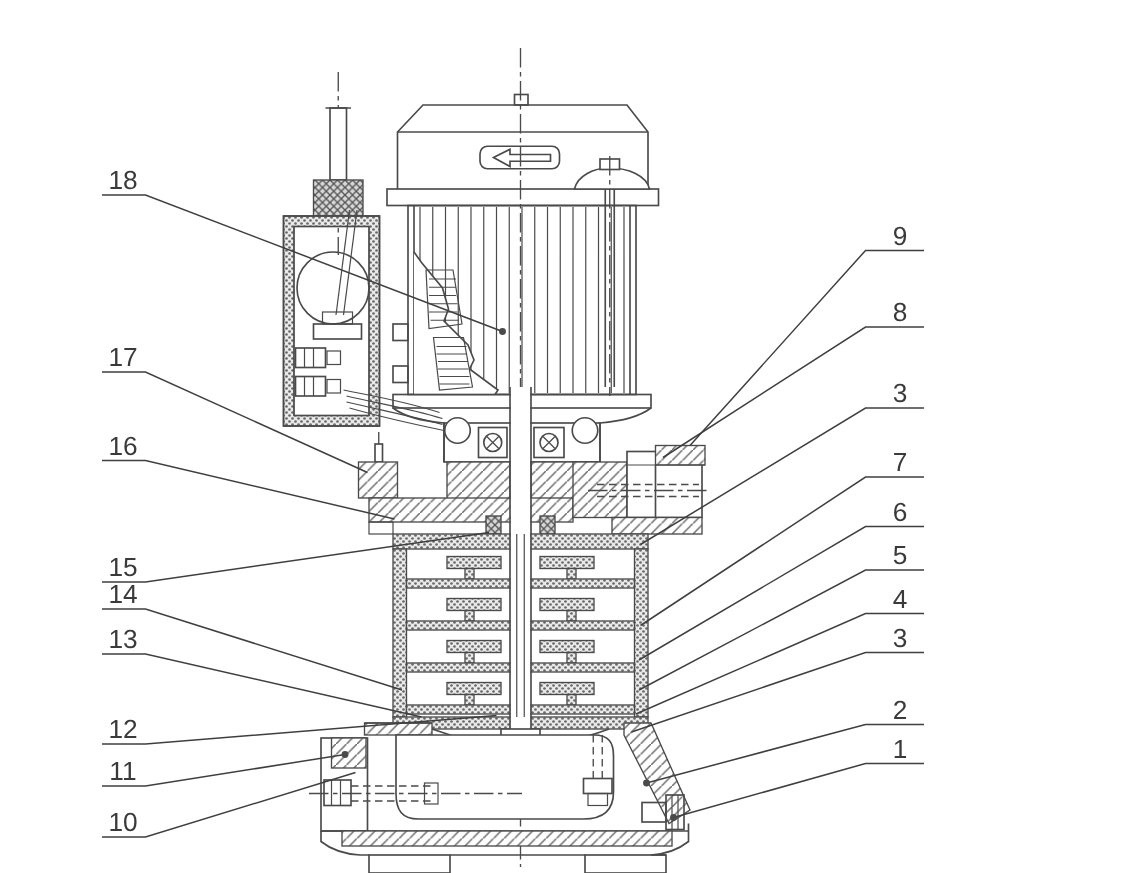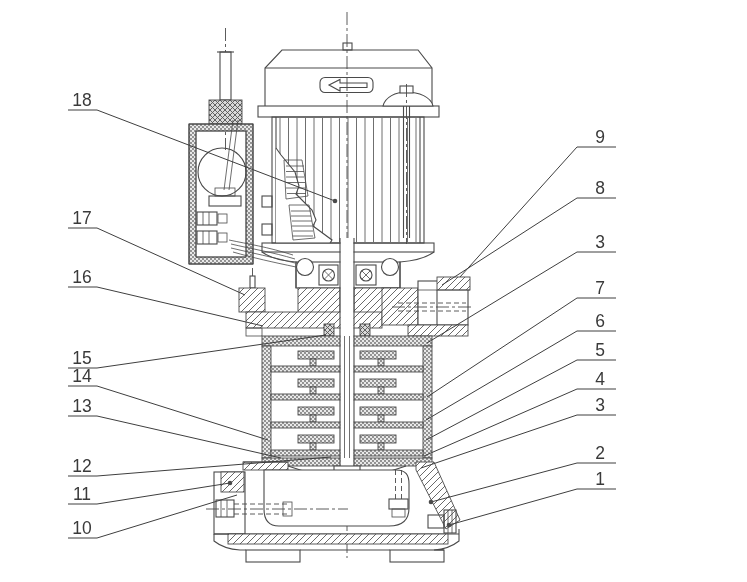--- a/index.html
+++ b/index.html
@@ -1,16 +1,16 @@
 <!DOCTYPE html>
 <html><head>
 <meta charset="utf-8">
 <style>
   html,body{margin:0;padding:0;background:#ffffff;width:747px;height:582px;overflow:hidden;}
-  #stage{position:relative;width:747px;height:416px;background:#ffffff;font-family:"Liberation Sans",sans-serif;}
+  #stage{position:relative;width:747px;height:416px;background:#ffffff;font-family:"Liberation Sans",sans-serif;margin-top:20px;}
   svg{display:block;}
   .ln{stroke:#4a4a4a;stroke-width:1.1;fill:none;stroke-linejoin:miter;stroke-linecap:butt;}
   .lnt{stroke:#4a4a4a;stroke-width:0.8;fill:none;}
   .wht{fill:#ffffff;stroke:#4a4a4a;stroke-width:1.1;}
   .whtn{fill:#ffffff;stroke:none;}
   .stip{fill:url(#stip);stroke:#4a4a4a;stroke-width:0.9;}
   .hat{fill:url(#hatch);stroke:#4a4a4a;stroke-width:0.9;}
   .xhat{fill:url(#cross);stroke:#4a4a4a;stroke-width:0.9;}
   .dash{stroke:#4a4a4a;stroke-width:0.9;fill:none;stroke-dasharray:5 3;}
   .cl{stroke:#4a4a4a;stroke-width:0.9;fill:none;stroke-dasharray:13 3 3 3;}

